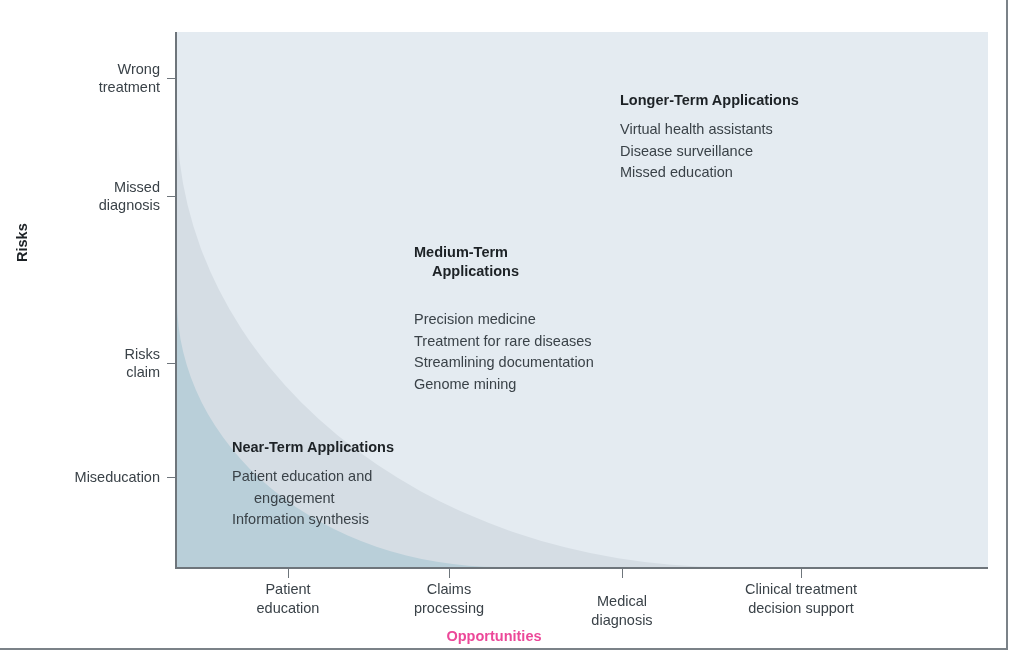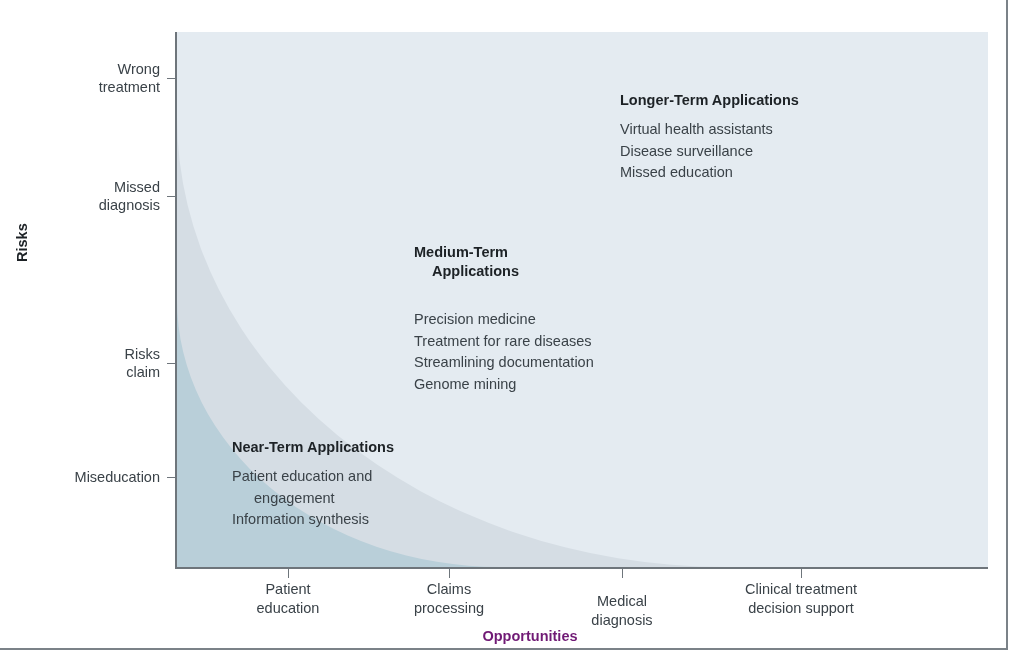--- a/index.html
+++ b/index.html
@@ -117,22 +117,21 @@
   }
 
   .axis-title-x {
     position: absolute;
     left: 0px;
     top: 628px;
     width: 988px;
     text-align: center;
     font-size: 14.5px;
     font-weight: bold;
-    color: #701a75;
-    padding-left: 36px;
+    color: #ec4899;
   }
 
   
   .ann {
     position: absolute;
     font-size: 14.5px;
     color: #3a4248;
   }
   .ann .ann-title {
     font-weight: bold;

